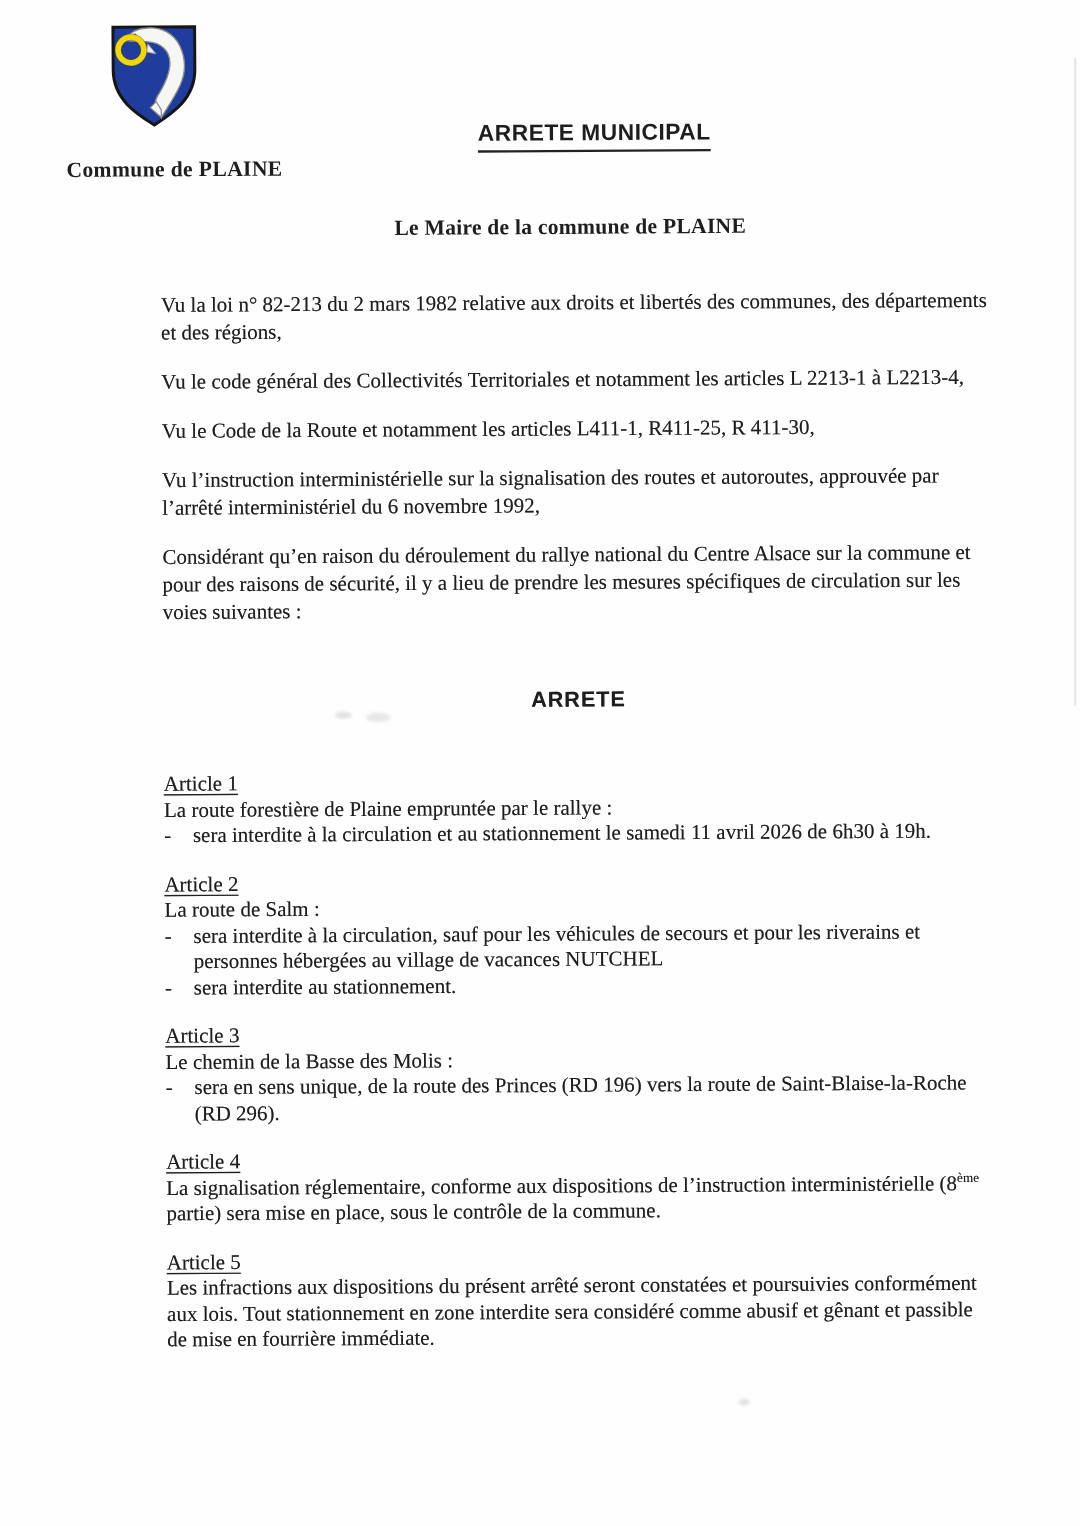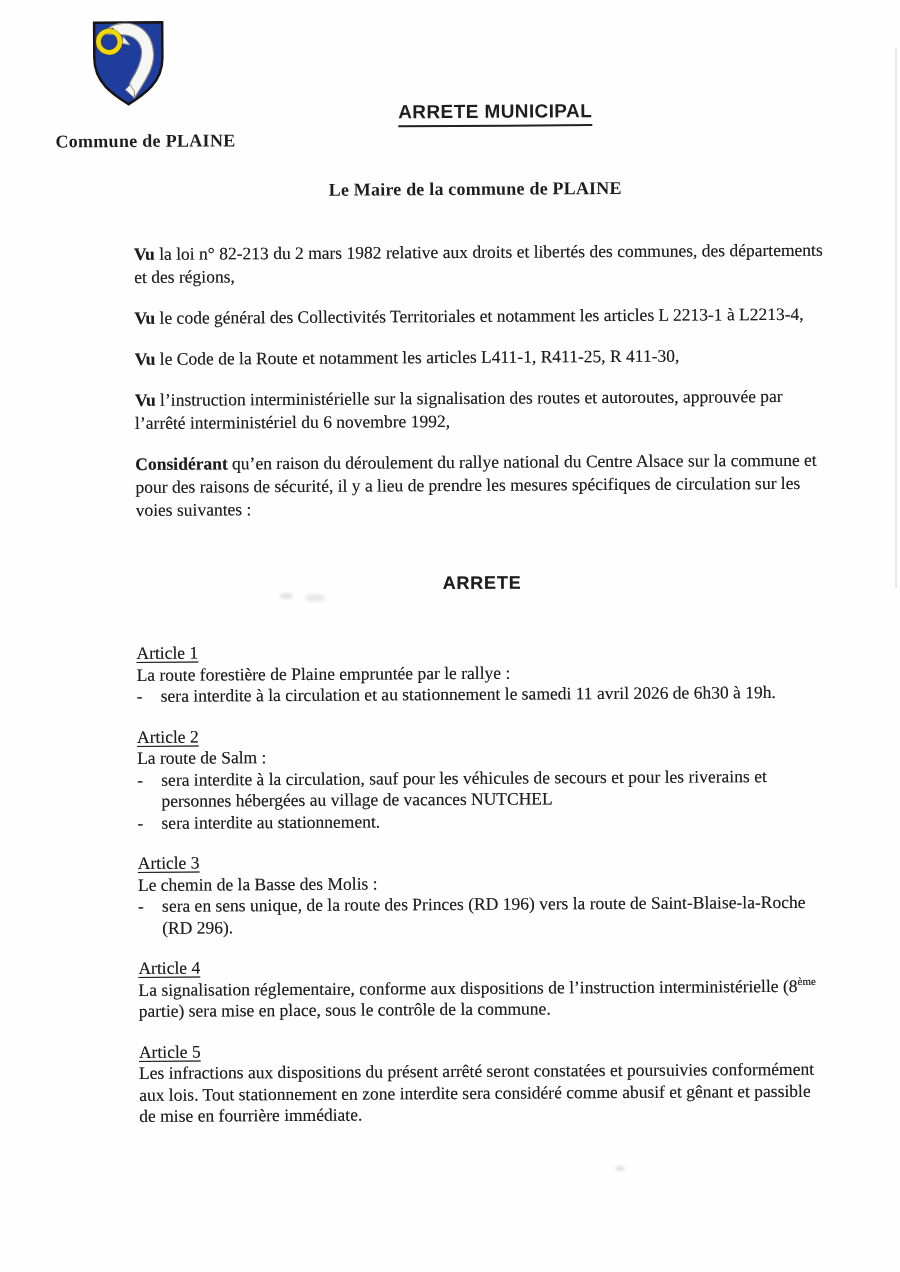--- a/index.html
+++ b/index.html
@@ -47,21 +47,21 @@
     white-space: nowrap;
   }
   
   .doc-body {
     position: absolute; left: 136px; top: 241px;
     width: 692px;
     font-size: 17.5px; line-height: 23px;
     text-shadow: 0 0 0.45px rgba(30,30,32,0.55);
   }
   .doc-body p { margin: 0 0 18px 0; }
-  .lead { font-weight: bold; text-align: right; }
+  .lead { font-weight: normal; text-align: right; }
   p.considerant { margin-bottom: 52px; }
   .arrete-heading {
     font-family: "Liberation Sans", "DejaVu Sans", sans-serif;
     font-size: 18px; font-weight: bold; letter-spacing: 0.8px;
     text-align: center;
     line-height: 22px;
     margin: 0 0 47px 0;
   }
   .article { line-height: 21.5px; margin-bottom: 19px; }
   .article-heading {

